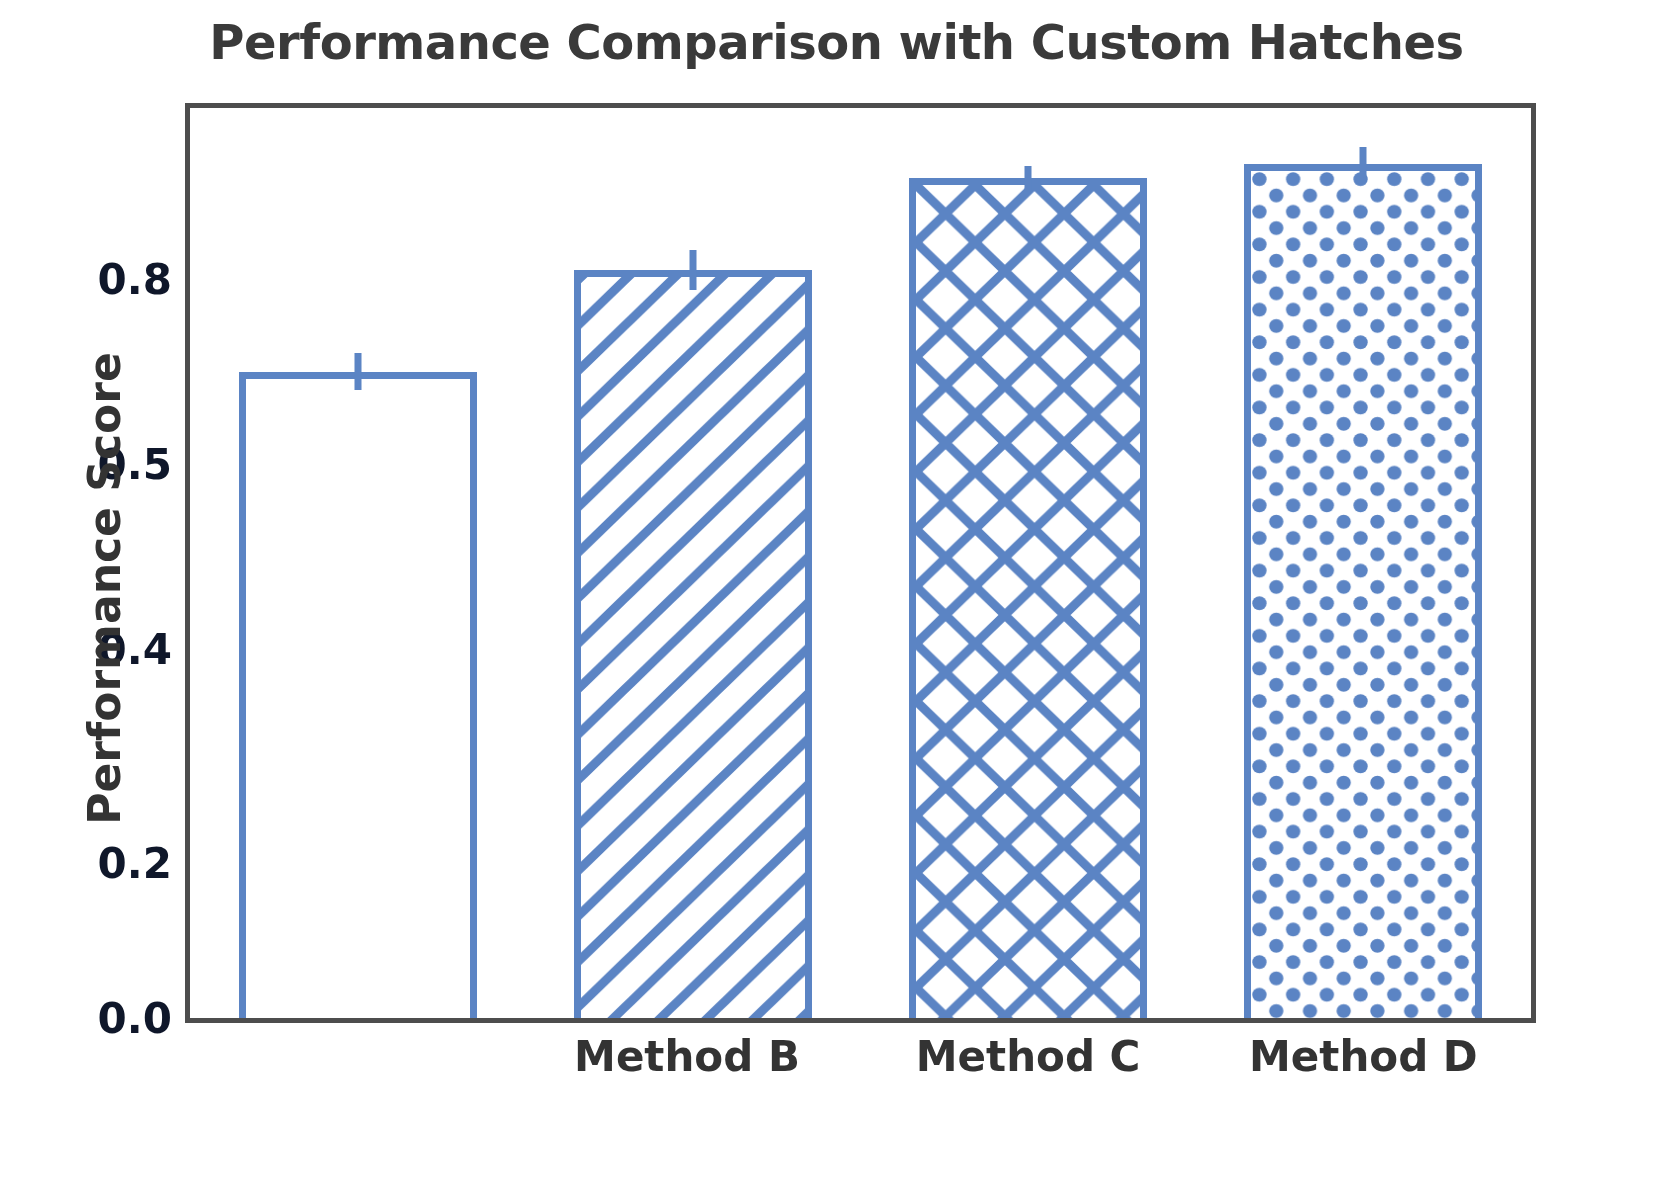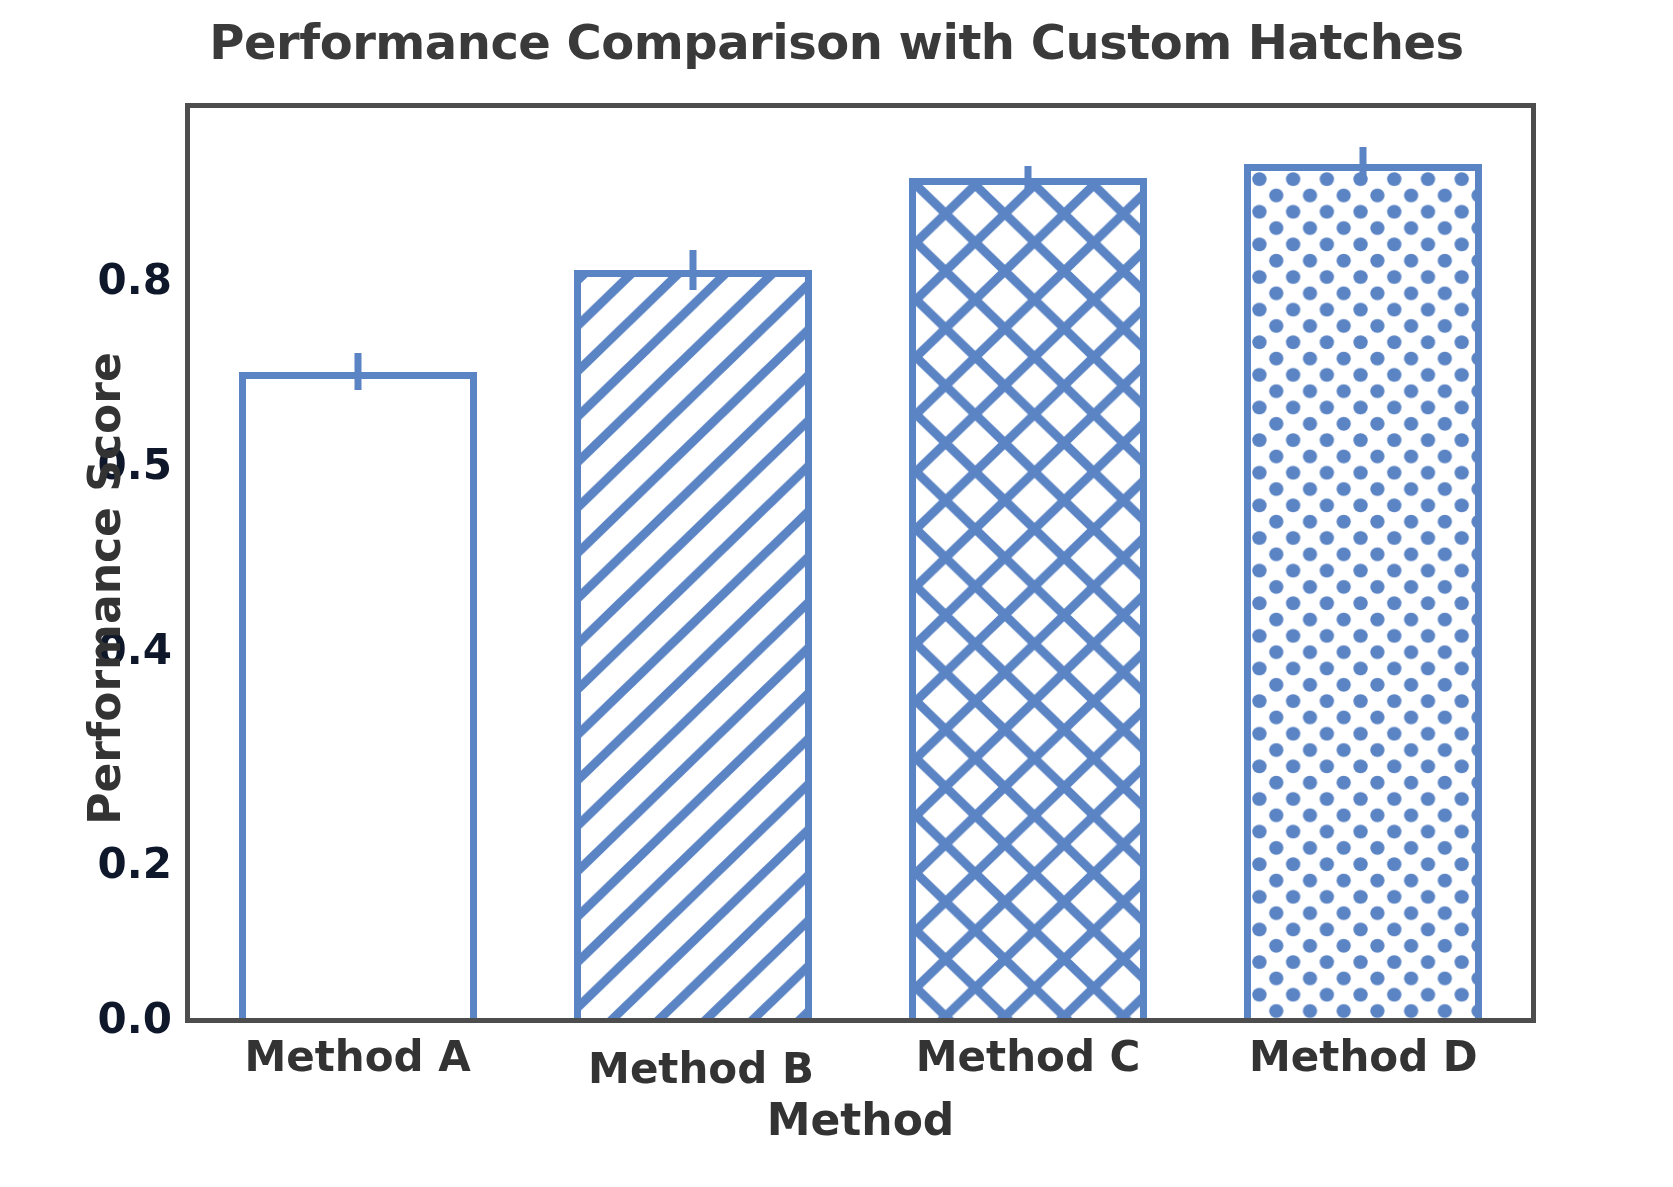--- a/index.html
+++ b/index.html
@@ -193,21 +193,19 @@
           </defs>
           <rect x="0" y="0" width="233" height="864" fill="url(#pat-dots)"></rect>
         </svg>
       </div>
       <div class="errbar" style="left: 1173.38px; bottom: 837.514px; height: 33.242px;"></div>
 
     </div>
   </div>
 
   <div id="xtick-row">
-    <div class="xtick" style="left: 172.625px;">Method A</div>
-    <div class="xtick" style="left: 516px; margin-top: 12px;">Method B</div>
+    <div class="xtick" style="left: 502px;">Method B</div>
     <div class="xtick" style="left: 843.125px;">Method C</div>
     <div class="xtick" style="left: 1178.38px;">Method D</div>
   </div>
 
-  <div id="xlabel">Method</div>
 
 </div>
 
 </body></html>

